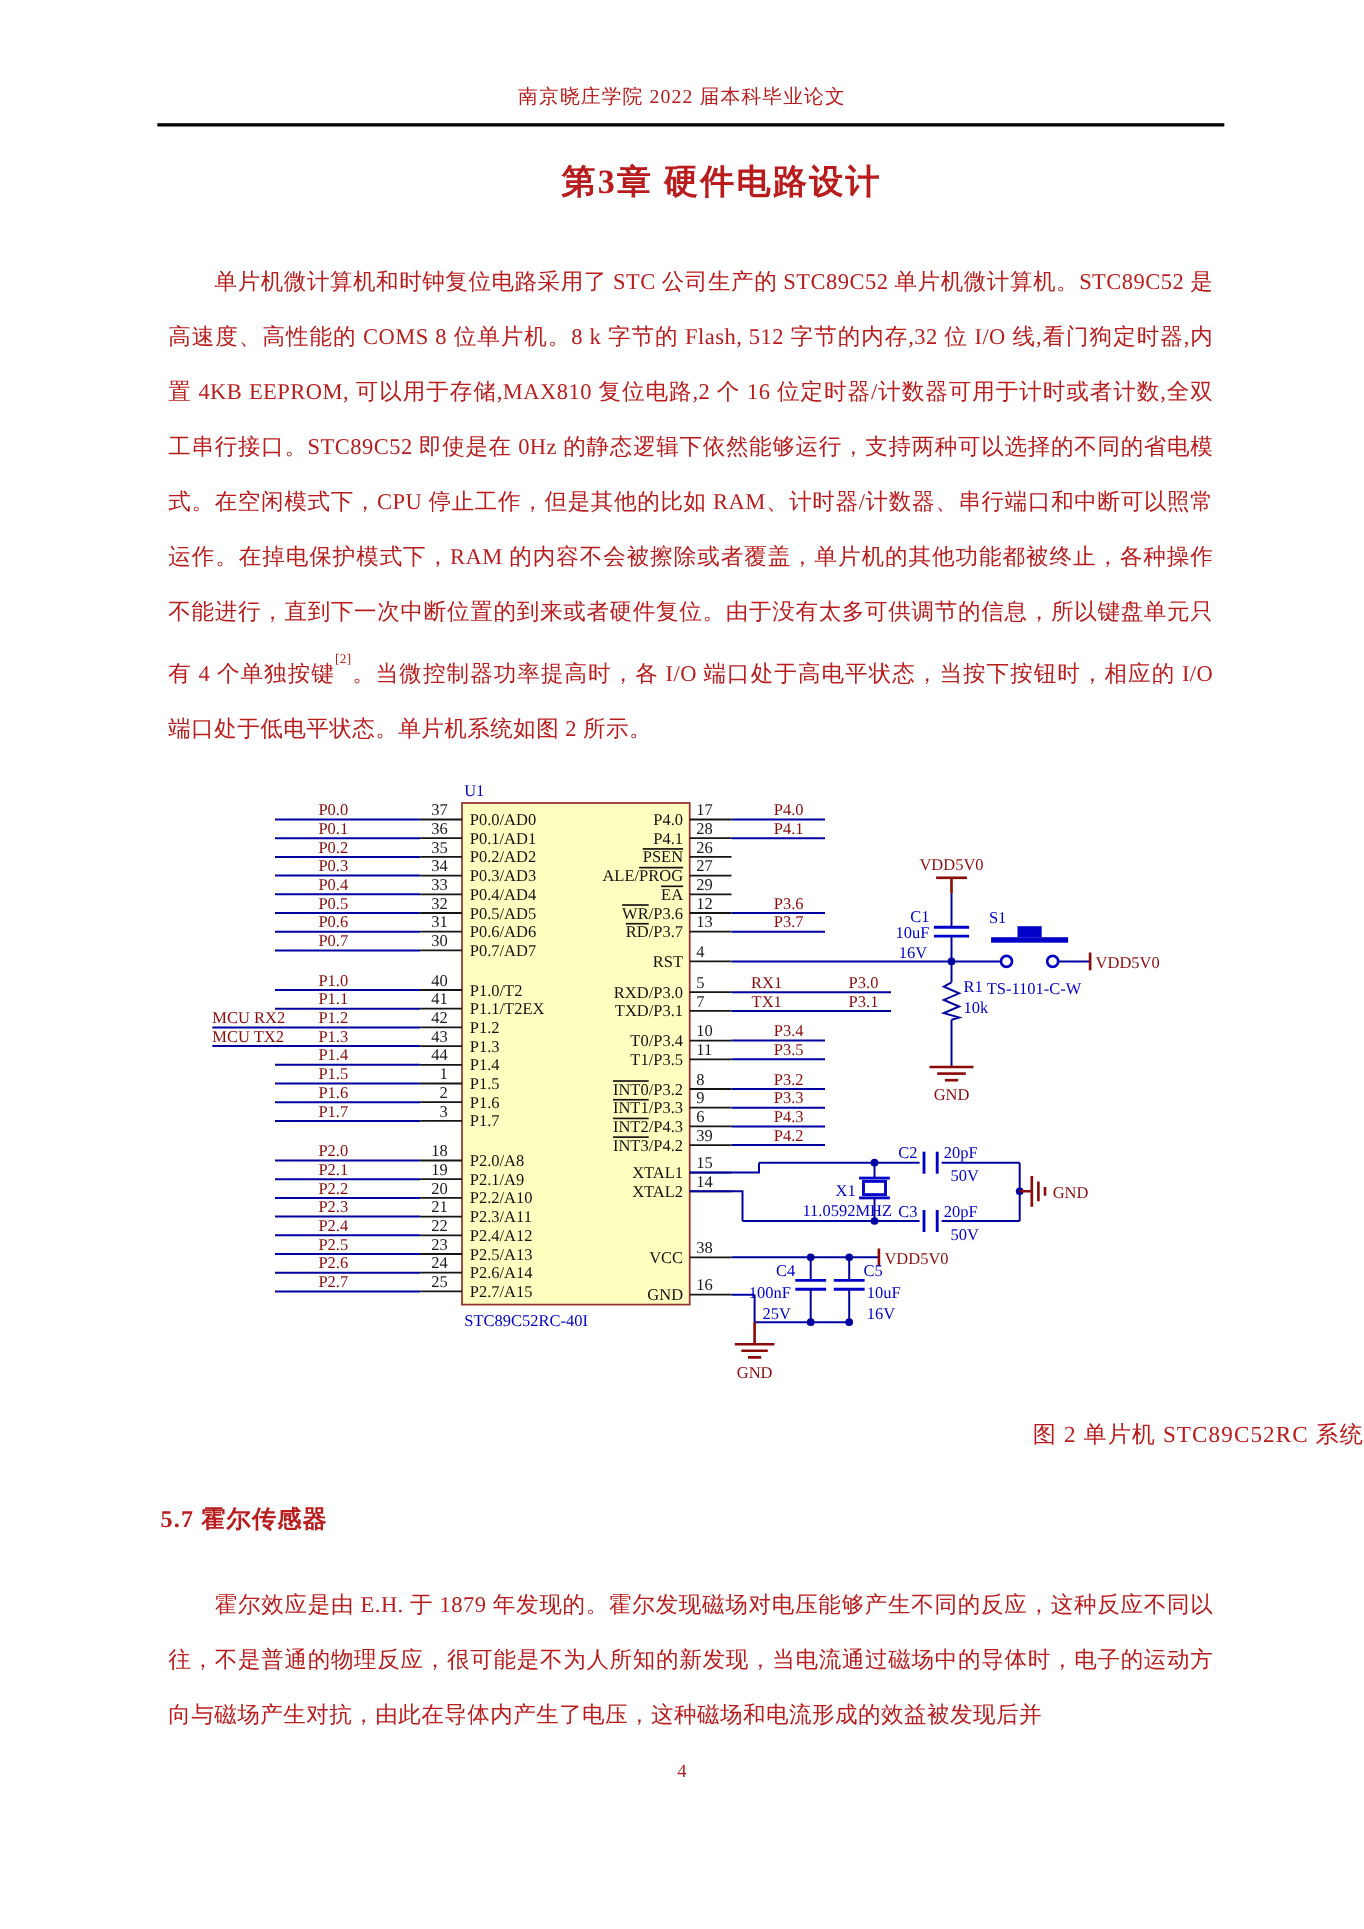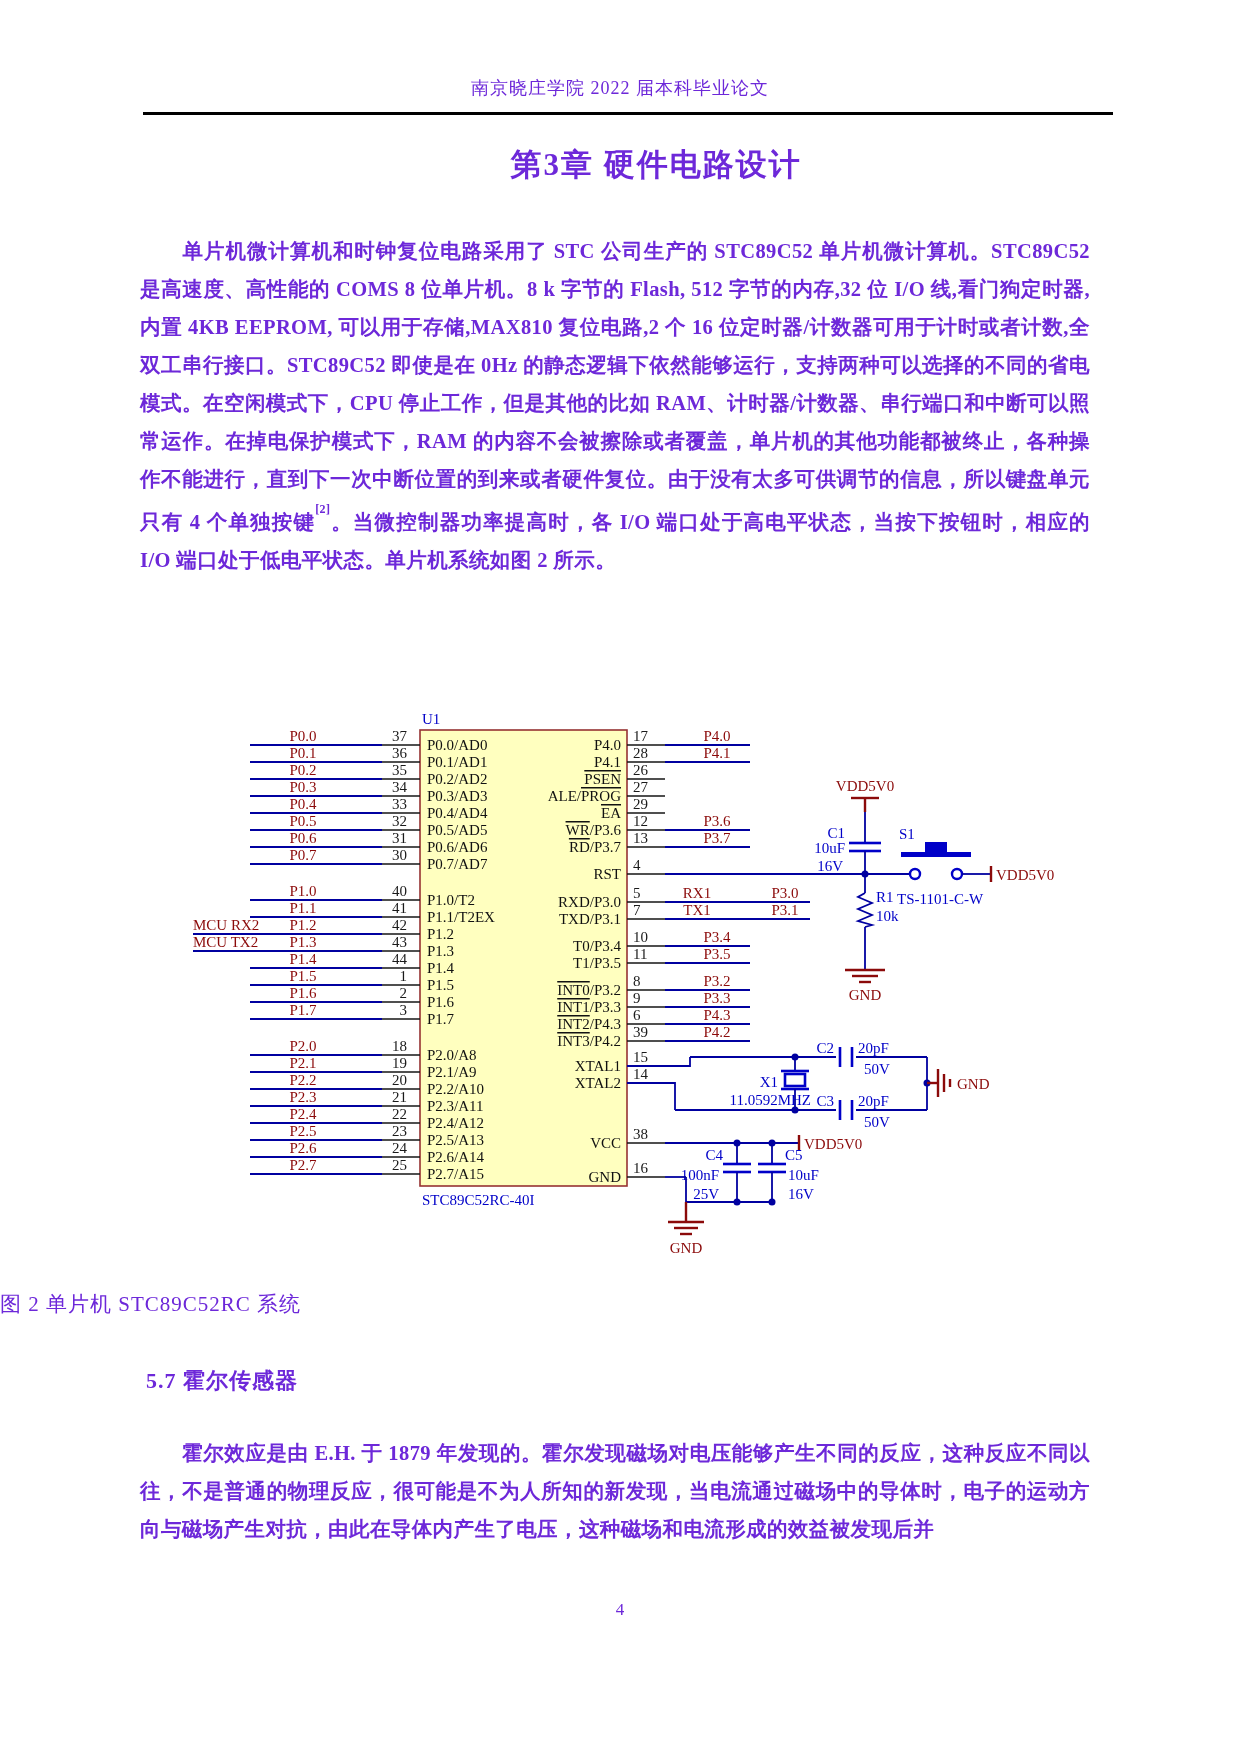--- a/index.html
+++ b/index.html
@@ -1,29 +1,29 @@
 <!DOCTYPE html>
 <html><head>
 <meta charset="utf-8">
 <style>
   html,body{margin:0;padding:0;background:#ffffff;}
   .page{position:relative;width:1240px;height:1722px;background:#fff;
-        font-family:"Liberation Serif",serif;color:#6d28d9;overflow:hidden;}
+        font-family:"Liberation Serif",serif;color:#b91c1c;overflow:hidden;}
   .hdr{position:absolute;top:76px;left:0;width:100%;text-align:center;
        font-size:18px;letter-spacing:1px;}
   .rule{position:absolute;top:112px;left:143px;width:970px;height:3px;background:#000;}
   .title{position:absolute;top:144px;left:0;width:100%;text-align:center;
          font-size:31px;font-weight:bold;letter-spacing:2px;padding-left:36px;}
-  .para{position:absolute;left:140px;width:950px;font-size:20.5px;line-height:38px;
-        text-align:justify;letter-spacing:0.4px;font-weight:bold;}
+  .para{position:absolute;left:153px;width:950px;font-size:20.5px;line-height:50px;
+        text-align:justify;letter-spacing:0.4px;}
   #para1{top:232px;}
   #para2{top:1434px;}
   .para .ind{display:inline-block;width:42px;}
   sup.ref2{font-size:12px;position:relative;top:-8px;}
-  .caption{position:absolute;top:1290px;left:0;width:100%;text-align:left;
+  .caption{position:absolute;top:1290px;left:0;width:100%;text-align:right;
            font-size:21px;letter-spacing:1px;}
   .section{position:absolute;top:1366px;left:146px;font-size:22px;font-weight:bold;
            letter-spacing:1px;}
   .pagenum{position:absolute;top:1600px;left:0;width:100%;text-align:center;font-size:17px;}
   svg{position:absolute;left:185px;top:640px;}
   svg text{font-family:"Liberation Serif",serif;font-size:15px;}
   .net{fill:#8B0A0A;}
   .pin{fill:#1a1a1a;}
   .nm{fill:#111;}
   .ref{fill:#0000C8;}

